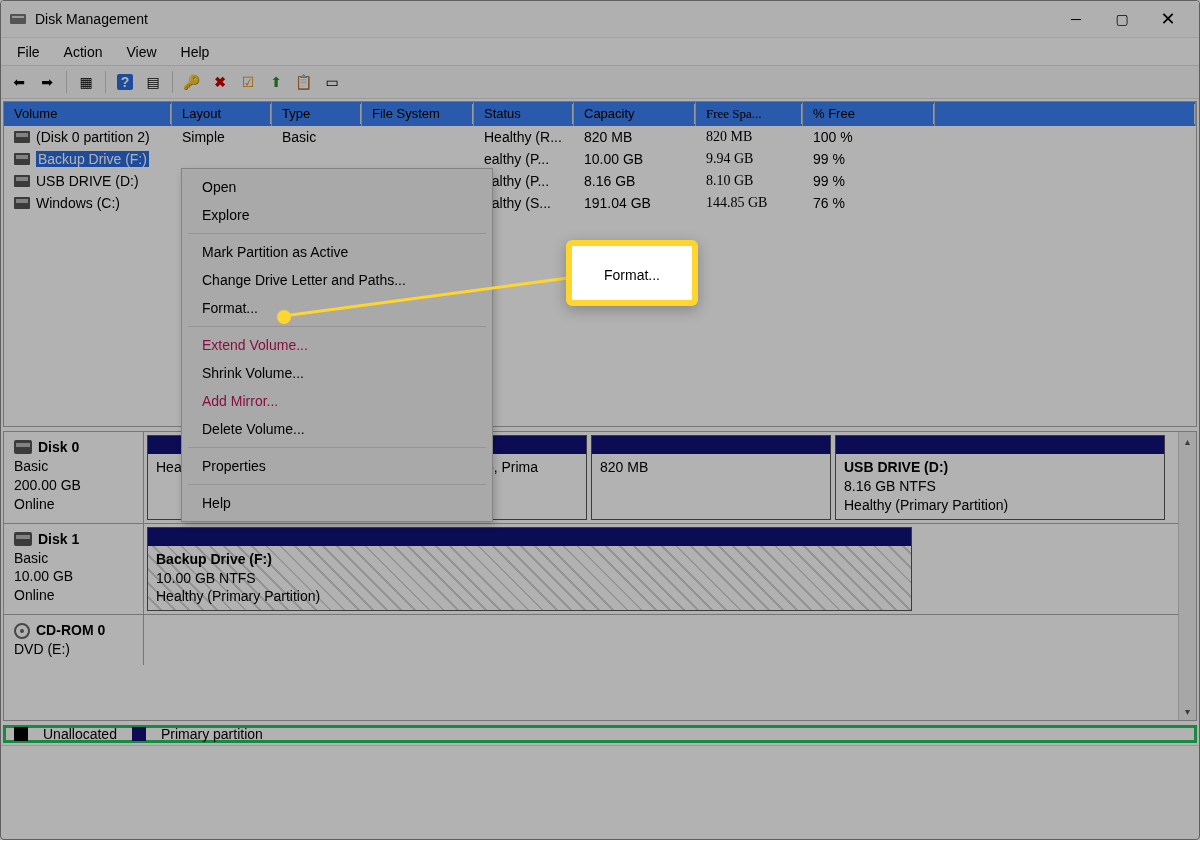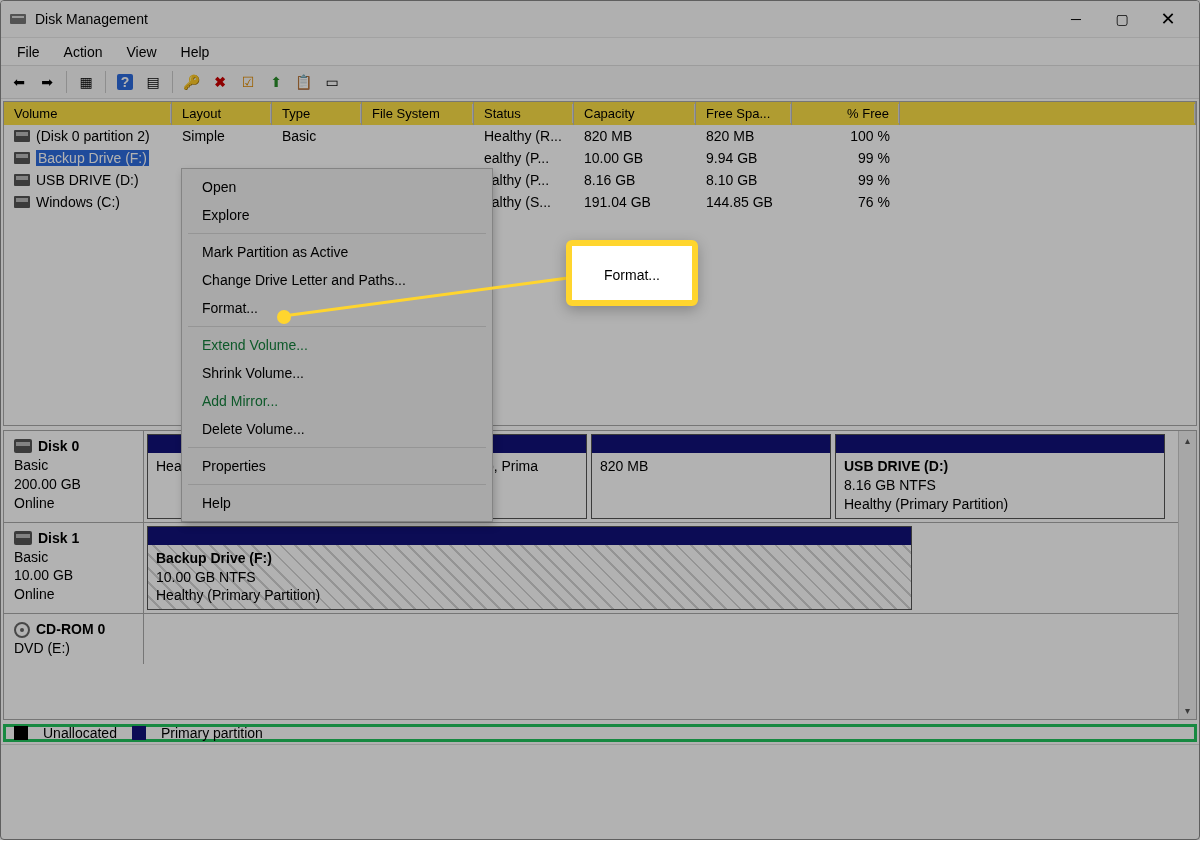--- a/index.html
+++ b/index.html
@@ -17,34 +17,34 @@
 
   .menubar { height:28px; display:flex; align-items:center; padding:8px 4px; border-top:1px solid #e9e9e9; }
   .menubar span { padding:4px 12px; }
 
   .toolbar { height:34px; display:flex; align-items:center; padding:0 6px; border-top:1px solid #e0e0e0; border-bottom:1px solid #e0e0e0; background:#fafafa; gap:4px; }
   .toolbar .tb { width:24px; height:24px; display:flex; align-items:center; justify-content:center; }
   .toolbar .sep { width:1px; height:22px; background:#ccc; margin:0 3px; }
 
   
   .vol-table { border:1px solid #aaa; margin:2px; }
-  .vt-head { display:flex; background:#fde047; }
+  .vt-head { display:flex; background:#3b82f6; }
   .vt-head .hc { border-right:1px solid #bbb; padding:4px 10px; font-size:13px; position:relative; }
   .vt-head .hc:after { content:""; position:absolute; right:0; top:2px; bottom:2px; width:1px; background:#ddd; }
   .vt-rows { height:300px; overflow:hidden; }
   .vt-row { display:flex; padding:1px 0; }
   .vt-row .c { padding:2px 10px; font-size:14px; overflow:hidden; text-overflow:ellipsis; white-space:nowrap; }
   .vt-row .volname { display:flex; align-items:center; gap:6px; }
   .vol-icon { width:16px; height:12px; background:#555; border-radius:1px; position:relative; flex-shrink:0; }
   .vol-icon:before { content:""; position:absolute; top:2px; left:2px; right:2px; height:4px; background:#bbb; }
   .vt-row.selected .volname-text { background:#2d6cdf; color:#fff; padding:0 2px; }
 
   
   .c1 { width:168px; } .c2 { width:100px; } .c3 { width:90px; } .c4 { width:112px; }
-  .c5 { width:100px; } .c6 { width:122px; } .c7 { width:96px; } .c8 { width:108px;text-align:right; } .c9 { flex:1; }
+  .c5 { width:100px; } .c6 { width:122px; } .c7 { width:107px;font-family:Liberation Serif, serif; } .c8 { width:132px; } .c9 { flex:1; }
 
   
   .diskpane { border:1px solid #aaa; margin:2px; height:290px; position:relative; overflow:hidden; display:flex; }
   .diskpane-inner { flex:1; display:flex; flex-direction:column; }
   .scroll-track { width:18px; background:#f0f0f0; border-left:1px solid #ccc; position:relative; }
   .scroll-arrow { height:18px; display:flex; align-items:center; justify-content:center; font-size:10px; color:#555; }
   .diskrow { display:flex; border-bottom:1px solid #aaa; }
   .disk-label { width:140px; padding:6px 10px; border-right:1px solid #aaa; font-size:14px; line-height:1.35; }
   .disk-label .dname { font-weight:bold; display:flex; align-items:center; gap:6px; }
   .disk-icon { width:18px; height:14px; background:#555; border-radius:2px; display:inline-block; position:relative; }
@@ -63,21 +63,21 @@
   .legend { height:18px; border:3px solid #22c55e; margin:2px; display:flex; align-items:center; gap:15px; padding:0 8px; font-size:14px; }
   .legend .sw { width:14px; height:14px; display:inline-block; }
   .legend .sw.un { background:#000; }
   .legend .sw.pp { background:#12127a; }
 
   .status { height:24px; border-top:1px solid #ddd; }
 
   
   .ctxmenu { position:absolute; left:180px; top:167px; width:312px; background:#f2f2f2; border:1px solid #bdbdbd; box-shadow:2px 4px 8px rgba(0,0,0,0.2); padding:4px 0; z-index:500; }
   .ctxmenu .mi { padding:6px 20px; font-size:14px; }
-  .ctxmenu .mi.disabled { color:#15803d; }
+  .ctxmenu .mi.disabled { color:#be185d; }
   .ctxmenu .msep { height:1px; background:#d6d6d6; margin:4px 6px; }
 
   
   .callout-line { position:absolute; z-index:900; pointer-events:none; }
   .callout-box { position:absolute; left:566px; top:240px; z-index:950; background:#fff; border:6px solid #ffd52e; border-radius:6px; padding:14px 32px; font-size:22px; box-shadow:0 4px 14px rgba(0,0,0,0.25); }
   .callout-dot { position:absolute; left:277px; top:310px; width:14px; height:14px; background:#ffd52e; border-radius:50%; z-index:950; }
 </style>
 </head>
 <body>
 

